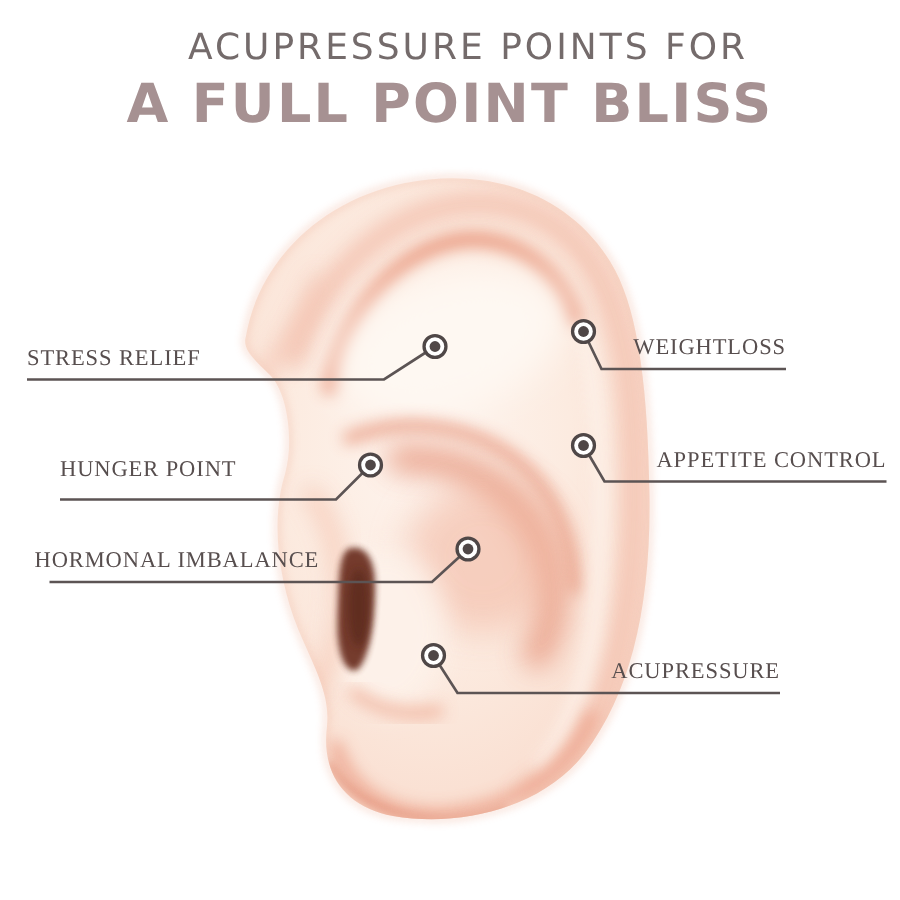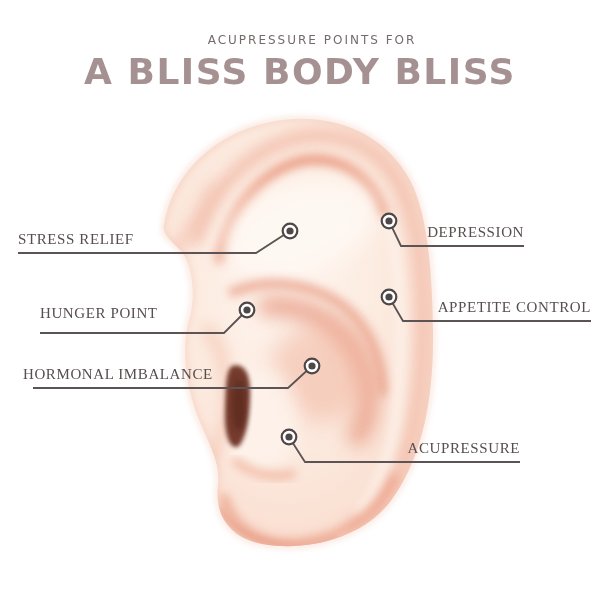--- a/index.html
+++ b/index.html
@@ -2,42 +2,42 @@
 <html><head>
 <meta charset="utf-8">
 <style>
   html,body{margin:0;padding:0;background:#ffffff;}
   .page{
     position:relative;width:600px;height:600px;background:#ffffff;
     overflow:hidden;font-family:"DejaVu Sans","Liberation Sans",sans-serif;
   }
   .header{position:absolute;top:0;left:0;width:600px;text-align:center;}
   .kicker{
-    margin-top:34px;font-size:12px;font-weight:normal;letter-spacing:2px;
+    margin-top:18px;font-size:24px;font-weight:normal;letter-spacing:2px;
     color:#746b6b;line-height:1.15;padding-left:24px;
   }
   .main-title{
     margin-top:4px;font-size:36px;font-weight:bold;letter-spacing:1.5px;
     color:#a69192;line-height:1.1;
   }
   .diagram{position:absolute;left:0;top:0;width:600px;height:600px;}
   .acu-label{
     position:absolute;font-size:15px;color:#574e4e;letter-spacing:.6px;
     white-space:nowrap;line-height:1.1;font-family:Liberation Serif, serif;
   }
   .acu-label.right{text-align:right;}
 </style>
 </head>
 <body>
 
 <div class="page">
 
   <div class="header">
     <div class="kicker">ACUPRESSURE POINTS FOR</div>
-    <div class="main-title">A BLISS BODY BLISS</div>
+    <div class="main-title">A FULL POINT BLISS</div>
   </div>
 
   <svg class="diagram" viewBox="0 0 600 600" xmlns="http://www.w3.org/2000/svg">
     <defs>
       <radialGradient id="skinGrad" cx="45%" cy="40%" r="78%">
         <stop offset="0%" stop-color="#fef5ef"></stop>
         <stop offset="45%" stop-color="#fcebe0"></stop>
         <stop offset="100%" stop-color="#f8d6c6"></stop>
       </radialGradient>
       <filter id="b2" x="-50%" y="-50%" width="200%" height="200%">
@@ -144,19 +144,19 @@
         <circle cx="312" cy="366" r="3.6" fill="#4f4747"></circle>
       </g>
       <g>
         <circle cx="289" cy="437" r="7.3" fill="#ffffff" stroke="#4f4747" stroke-width="2.2"></circle>
         <circle cx="289" cy="437" r="3.6" fill="#4f4747"></circle>
       </g>
     </g>
   </svg>
 
   <div class="acu-label" style="left:18px;top:231px">STRESS RELIEF</div>
-  <div class="acu-label right" style="left:399px;top:224px;width:125px">DEPRESSION</div>
+  <div class="acu-label right" style="left:399px;top:224px;width:125px">WEIGHTLOSS</div>
   <div class="acu-label" style="left:40px;top:305px">HUNGER POINT</div>
   <div class="acu-label right" style="left:403px;top:299px;width:188px">APPETITE CONTROL</div>
   <div class="acu-label" style="left:23px;top:366px">HORMONAL IMBALANCE</div>
   <div class="acu-label right" style="left:305px;top:440px;width:215px">ACUPRESSURE</div>
 
 </div>
 
 </body></html>

